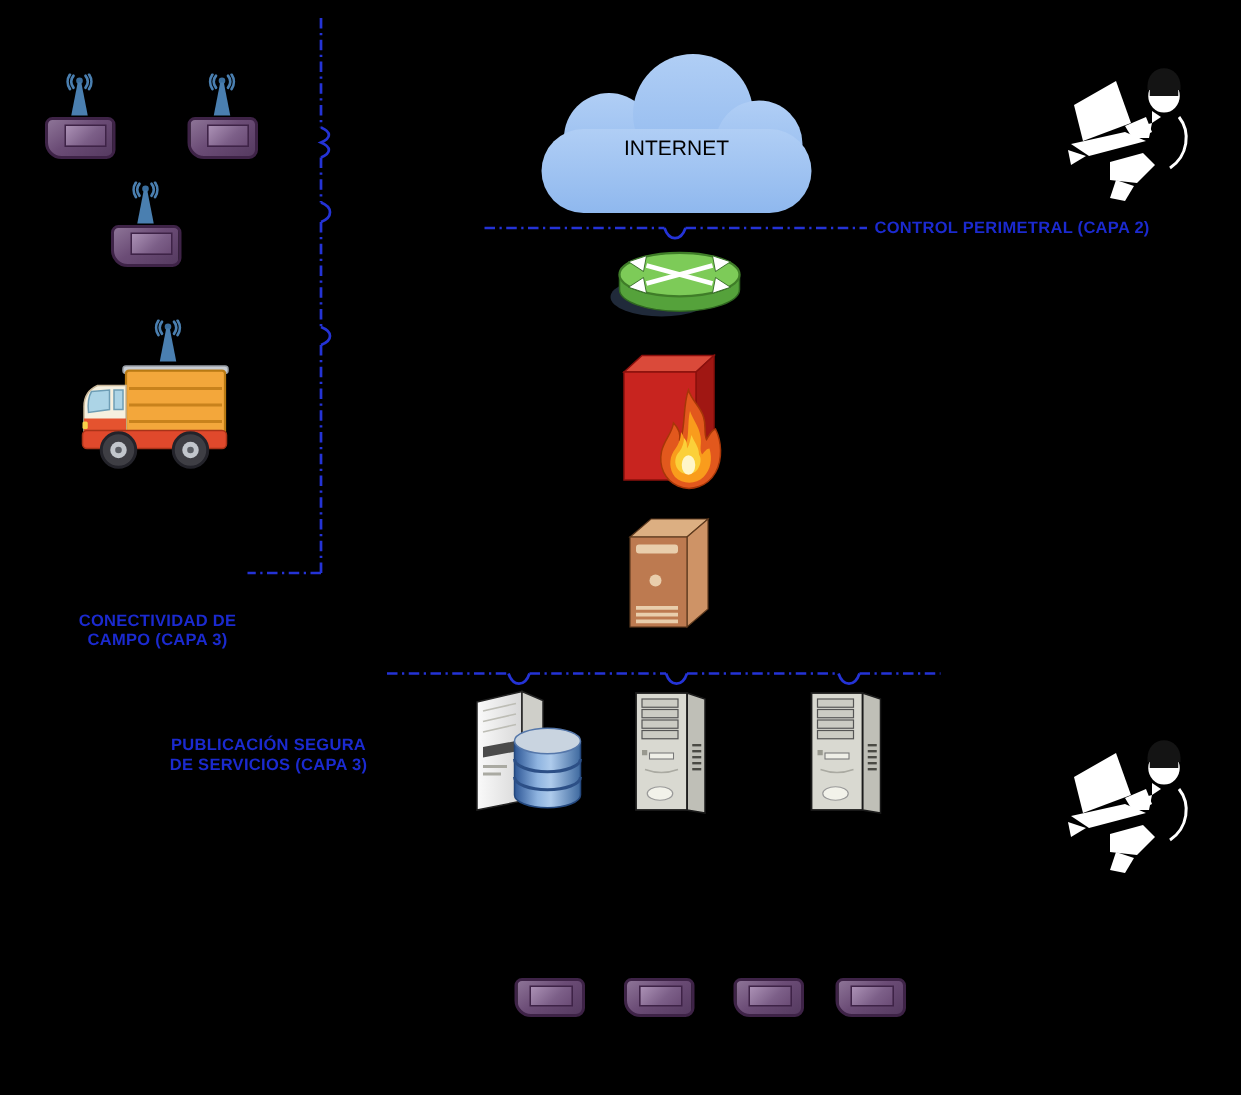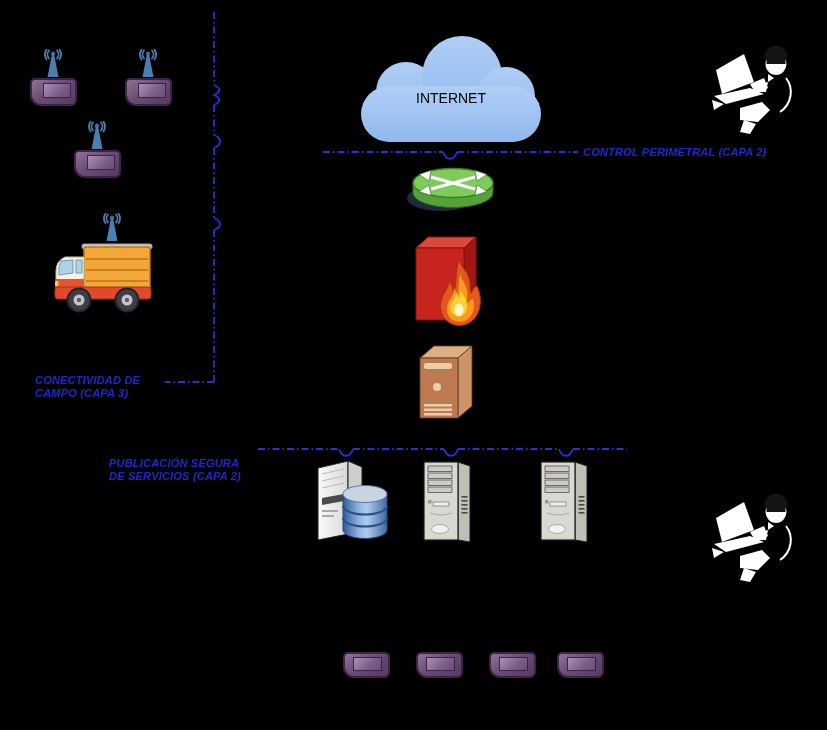--- a/index.html
+++ b/index.html
@@ -1,22 +1,22 @@
 <!DOCTYPE html>
 <html><head>
 <meta charset="utf-8">
 <style>
   html,body{margin:0;padding:0;background:#000;}
   .stage{position:relative;width:827px;height:730px;background:#000;overflow:hidden;
          font-family:"Liberation Sans",sans-serif;}
   .abs{position:absolute;}
   
   .layer-label{position:absolute;color:#1B2ACF;font-weight:bold;font-size:11px;
-               line-height:13px;letter-spacing:.2px;white-space:nowrap;font-style:italic;}
-  .center{text-align:left;white-space:normal;}
+               line-height:13px;letter-spacing:.2px;white-space:nowrap;}
+  .center{text-align:center;white-space:normal;margin-top:34px;}
   
   .pdev{position:absolute;width:47px;height:28px;box-sizing:border-box;
         border:2px solid #3E2347;border-radius:5px 5px 6px 11px;
         background:linear-gradient(145deg,#8d7497 0%,#6b4c76 45%,#553a60 100%);}
   .pdev::after{content:"";position:absolute;right:4px;top:3px;width:26px;height:13px;
         border:1px solid #3E2347;
         background:linear-gradient(135deg,#ab91b5 0%,#7c5f88 60%,#6b4c76 100%);}
   .pdev.term{height:26px;}
   .pdev.term::after{right:6px;top:3px;width:27px;height:12px;}
 </style>
@@ -58,21 +58,21 @@
     </g>
   </svg>
 
   <div class="layer-label center" style="left:35px;top:374px;width:140px;">
     <span>CONECTIVIDAD DE</span><br>
     <span>CAMPO (CAPA 3)</span>
   </div>
   <div class="layer-label" style="left:583px;top:146px;">CONTROL PERIMETRAL (CAPA 2)</div>
   <div class="layer-label center" style="left:109px;top:457px;width:140px;">
     <span>PUBLICACIÓN SEGURA</span><br>
-    <span>DE SERVICIOS (CAPA 2)</span>
+    <span>DE SERVICIOS (CAPA 3)</span>
   </div>
 
   <svg class="abs" style="left:36px;top:49px;" width="34" height="30" viewBox="0 0 34 30">
     <g stroke="#4A7FB0" stroke-width="1.8" fill="none" stroke-linecap="round">
       <path d="M13,1.5 A6,6 0 0,0 13,9.5"></path>
         <path d="M10.6,0.6 A8.8,8.8 0 0,0 10.6,10.4"></path>
       <path d="M21,1.5 A6,6 0 0,1 21,9.5"></path>
         <path d="M23.4,0.6 A8.8,8.8 0 0,1 23.4,10.4"></path>
     </g>
     <circle cx="17" cy="4.8" r="2.2" fill="#3A6E9E"></circle>

